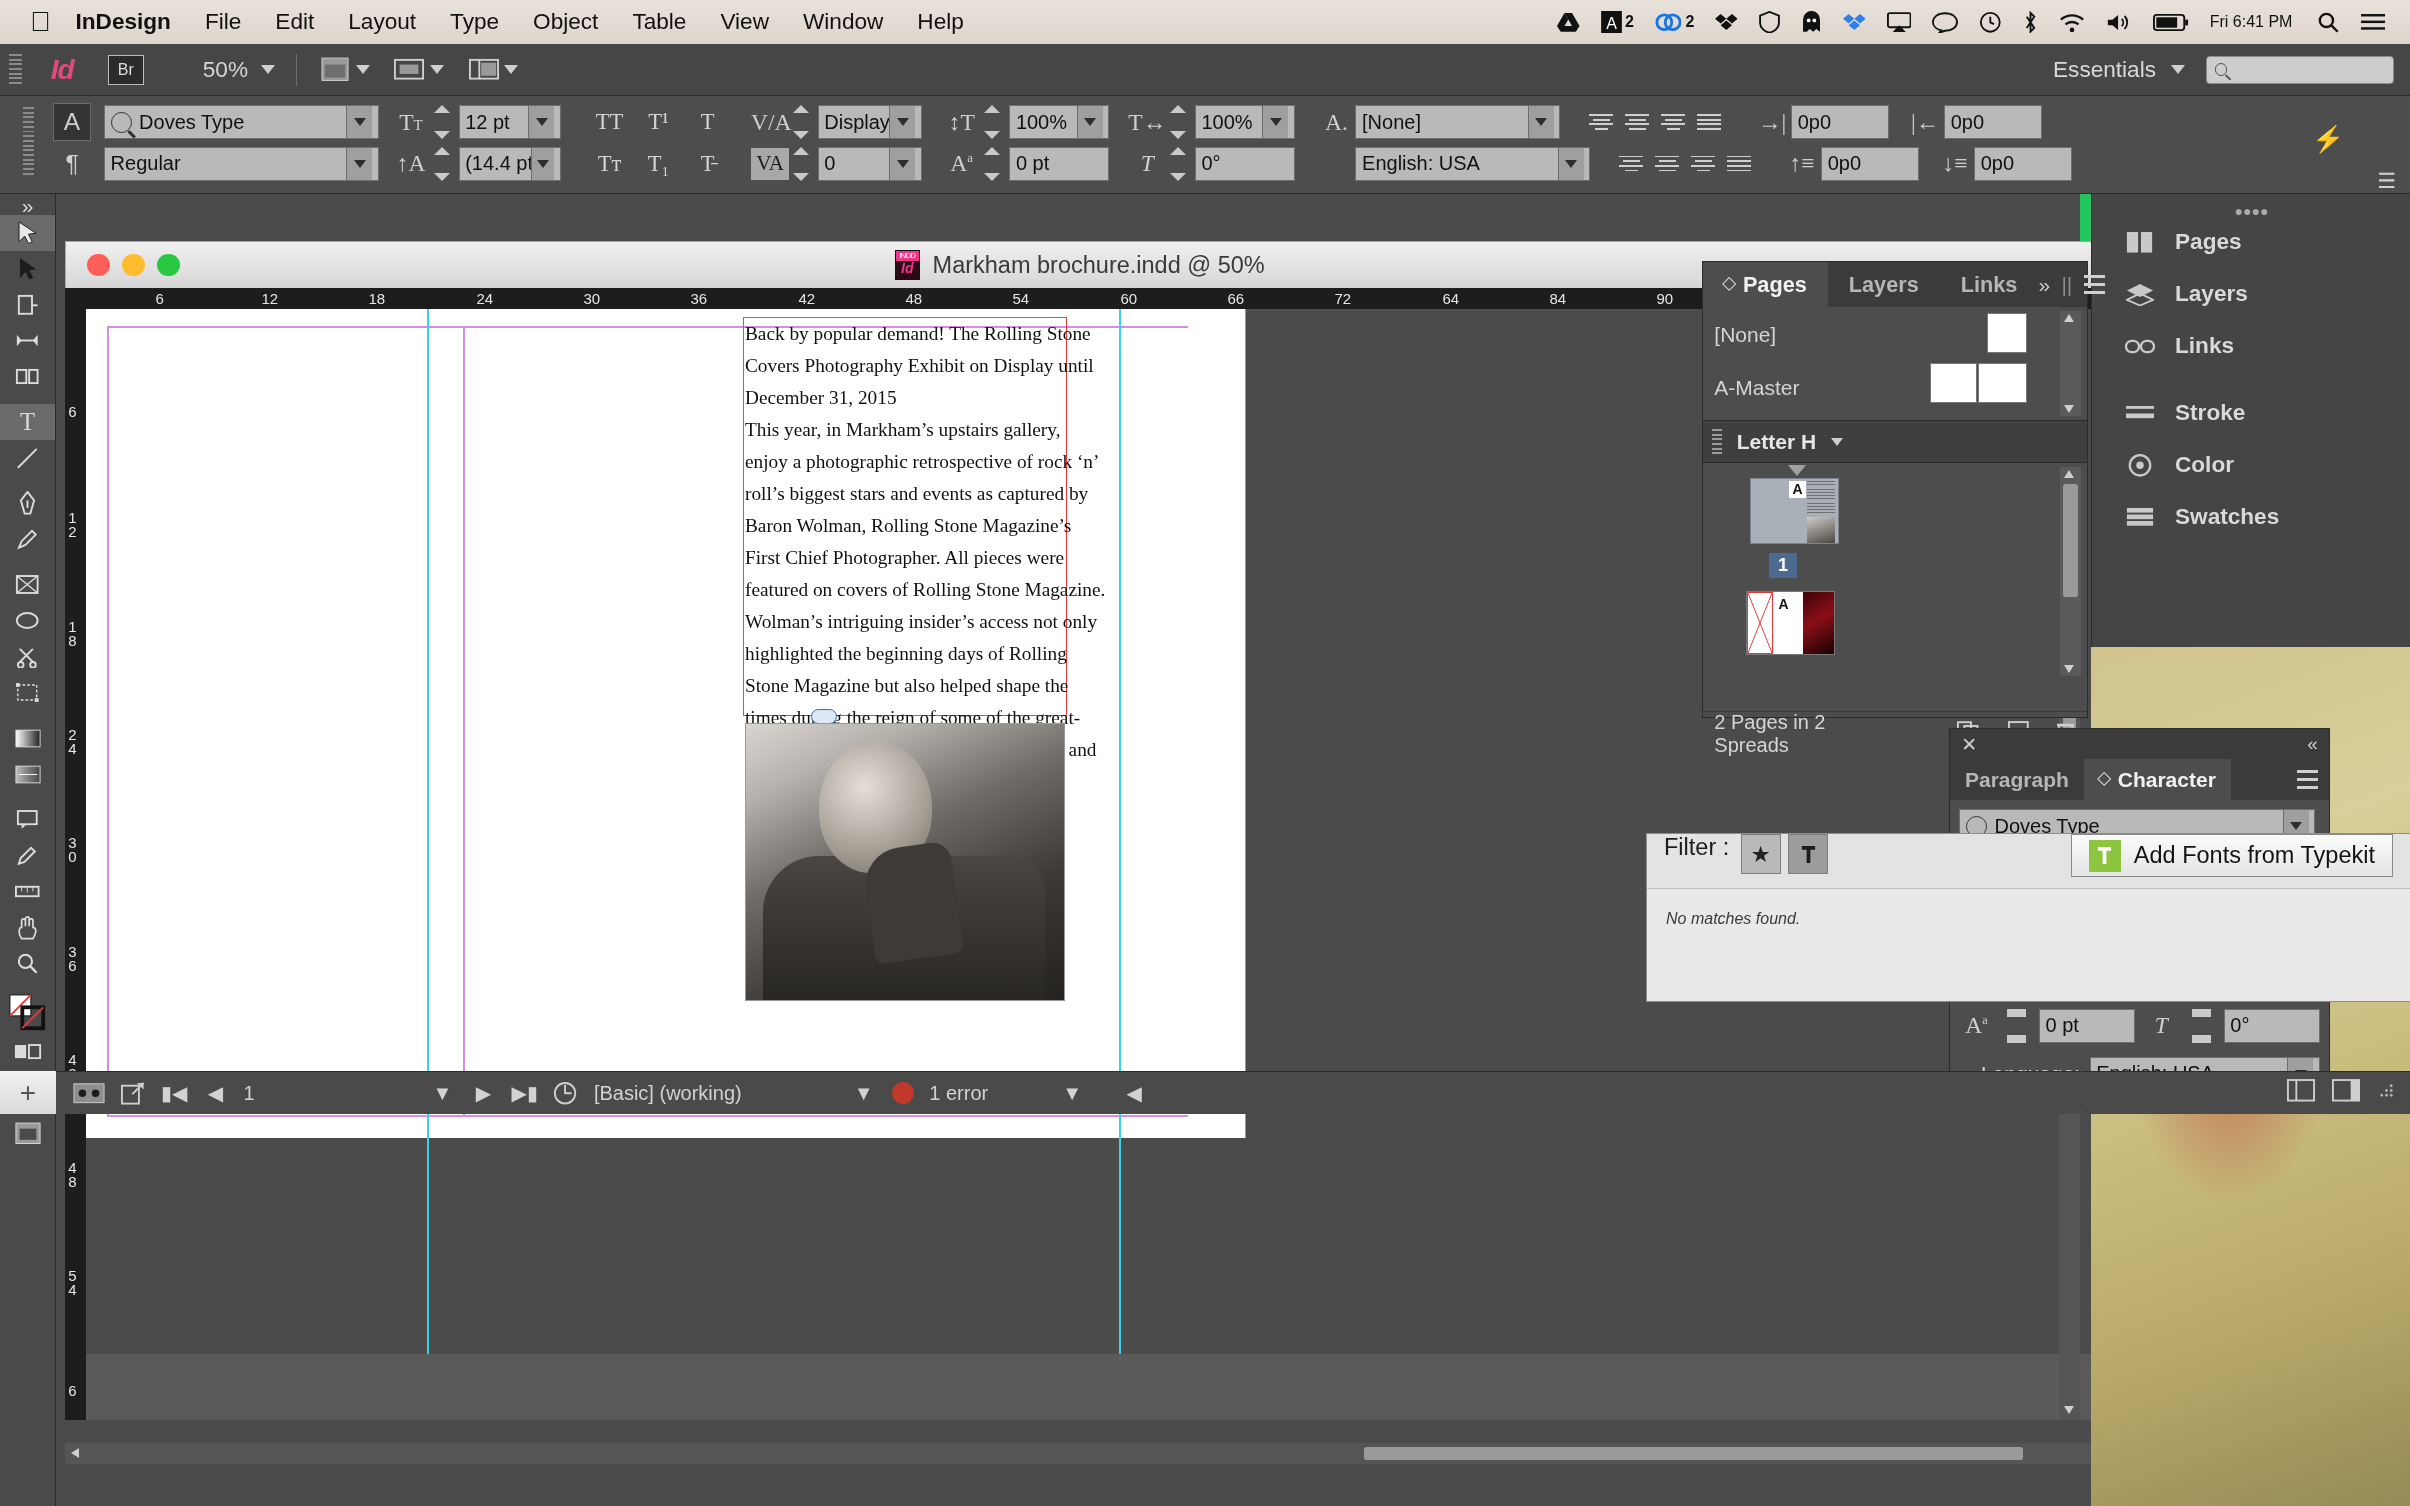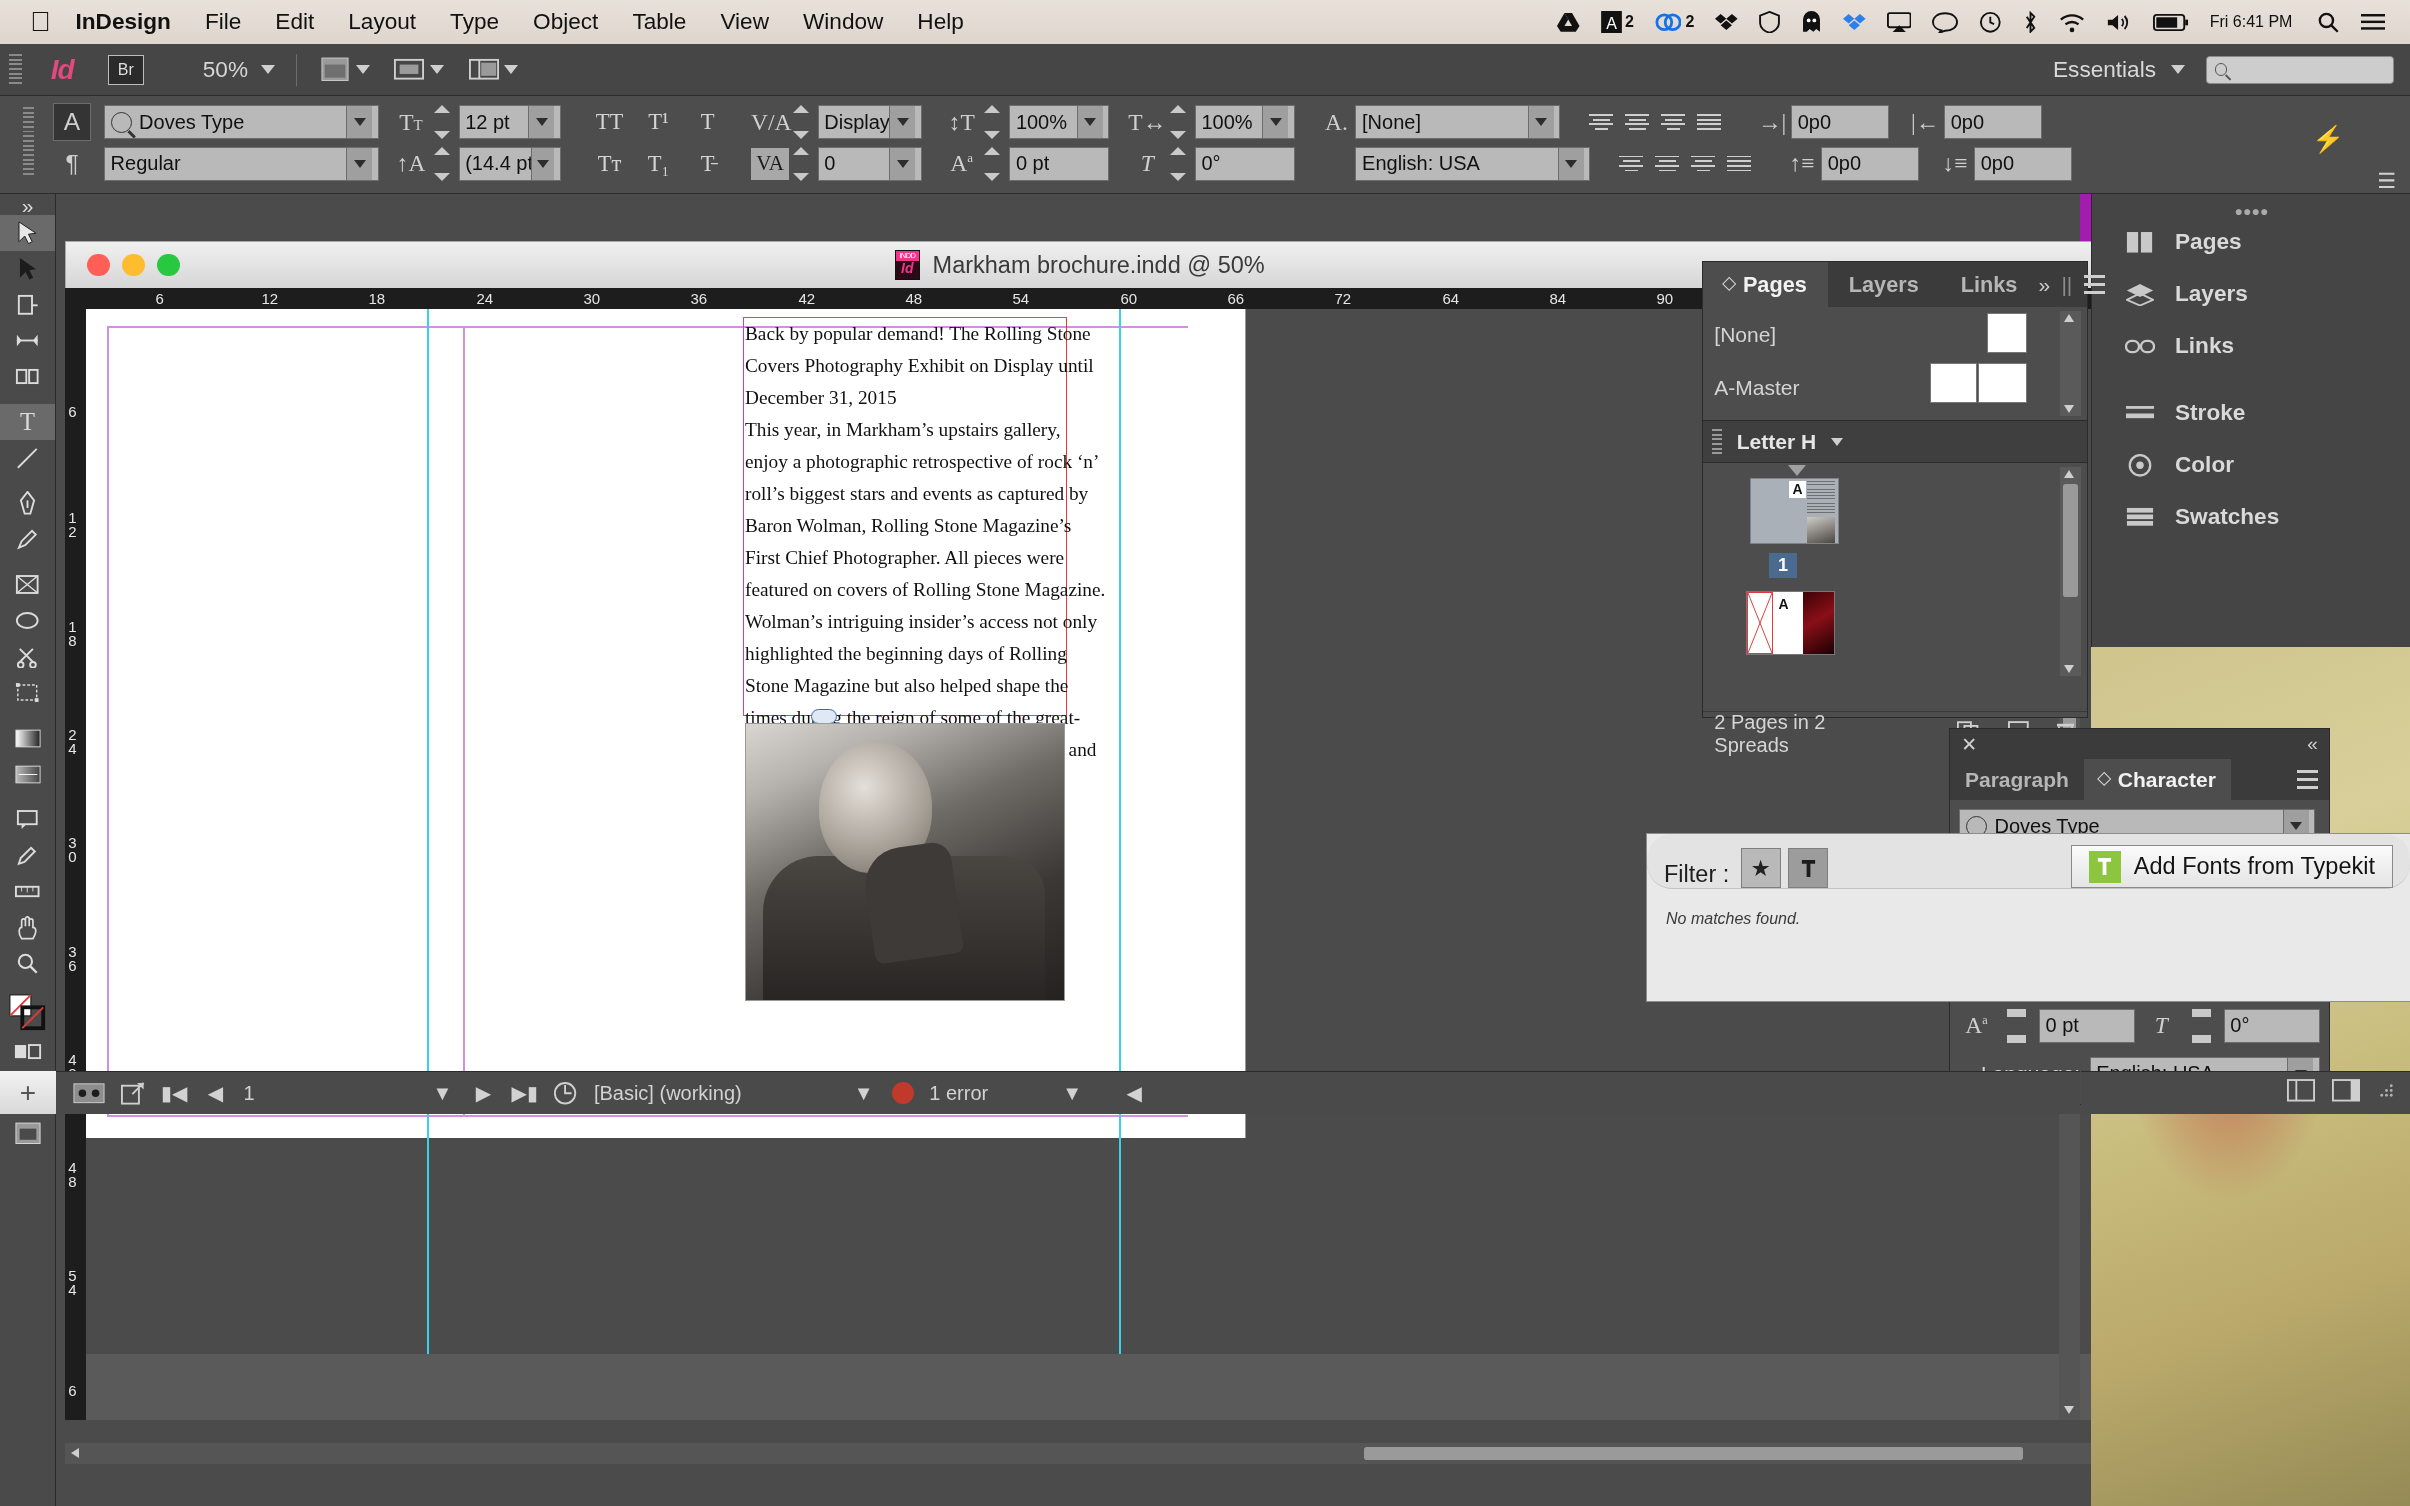--- a/index.html
+++ b/index.html
@@ -11,21 +11,21 @@
     background:linear-gradient(to bottom,#e8e1da,#ded6cd); display:flex; align-items:center;
     font-size:22.6px; color:#111; }
   #macbar .apple { margin:0 24.5px 0 30px; font-size:28px; line-height:1; }
   #macbar .mi { margin-right:34px; white-space:nowrap; }
   #macbar .mi.bold { font-weight:bold; }
   #macbar .spacer { flex:1; }
   #macbar .ri { margin-right:21px; display:flex; align-items:center; }
   #macbar .clock { margin-right:24.5px; font-size:16px; }
 
   
-  #app { position:absolute; left:0; top:44px; width:2411px; height:1070px; background:#a21caf; }
+  #app { position:absolute; left:0; top:44px; width:2411px; height:1070px; background:#22c55e; }
 
   
   #appbar { position:absolute; left:0; top:0; width:2411px; height:52px;
      background:#464646; border-bottom:0.9px solid #2c2c2c; display:flex; align-items:center; }
   .gripper { width:13px; height:32px; margin:0 11.3px 0 9.4px;
      background:repeating-linear-gradient(to bottom,#8a8a8a 0 1.9px,#464646 1.9px 4.7px); }
   #idlogo { color:#e2497f; font-size:28px; font-weight:bold; font-style:italic;
      margin:0 34px 0 17px; letter-spacing:-0.9px;}
   .brbtn { width:36px; height:30px; background:#2b2b2b; border:1.9px solid #bdbdbd;
      color:#ddd; font-size:16px; display:flex; align-items:center; justify-content:center; }
@@ -182,22 +182,22 @@
      padding:0 11.3px; color:#cfcfcf; font-size:19px; background:#3b3b3b;}
   .cptabs { height:41px; display:flex; background:#3b3b3b; }
   .cptab { display:flex;align-items:center;padding:0 15px; color:#b6b6b6;font-size:21px;font-weight:bold;}
   .cptab.act { background:#4d4d4d; color:#f2f2f2;}
   .cpbody { padding:9.4px; }
   .cprow { display:flex; align-items:center; gap:9.4px; margin-bottom:9.4px; }
 
   
   #fontpop { position:absolute; left:1646px; top:789px; width:765px; height:169px;
      background:#e9e9e9; border:0.9px solid #8d8d8d; }
-  #fpHead { height:55px; display:flex; align-items:flex-end; padding:0 17px;
-     background:#e3e3e3; border-bottom:0.9px solid #c2c2c2;border-radius:25px; }
+  #fpHead { height:55px; display:flex; align-items:flex-start; padding:0 17px;
+     background:#e3e3e3; border-bottom:0.9px solid #c2c2c2; }
   .fpLabel { font-size:23.5px; color:#1d1d1d; margin-right:11.3px; }
   .fpToggle { width:40px;height:40px; background:#b9b9b9; border:0.9px solid #7e7e7e;
      display:flex; align-items:center; justify-content:center; font-size:22.6px; color:#222; }
   .fpToggle.alt { background:#9c9c9c; }
   #tkbtn { margin-left:auto; height:43px; background:linear-gradient(#fbfbfb,#e4e4e4);
      border:0.9px solid #8a8a8a; display:flex; align-items:center; gap:13px; padding:0 17px;
      font-size:23.5px; color:#131313; }
   .tkbadge { width:32px;height:32px;background:#8cc63e;display:flex;align-items:center;
      justify-content:center;color:#fff;font-size:21px;font-weight:bold;font-family:"Liberation Serif",serif;}
   #fpBody { padding:21px 19px; font-size:16px; color:#3a3a3a; font-style:italic; }

